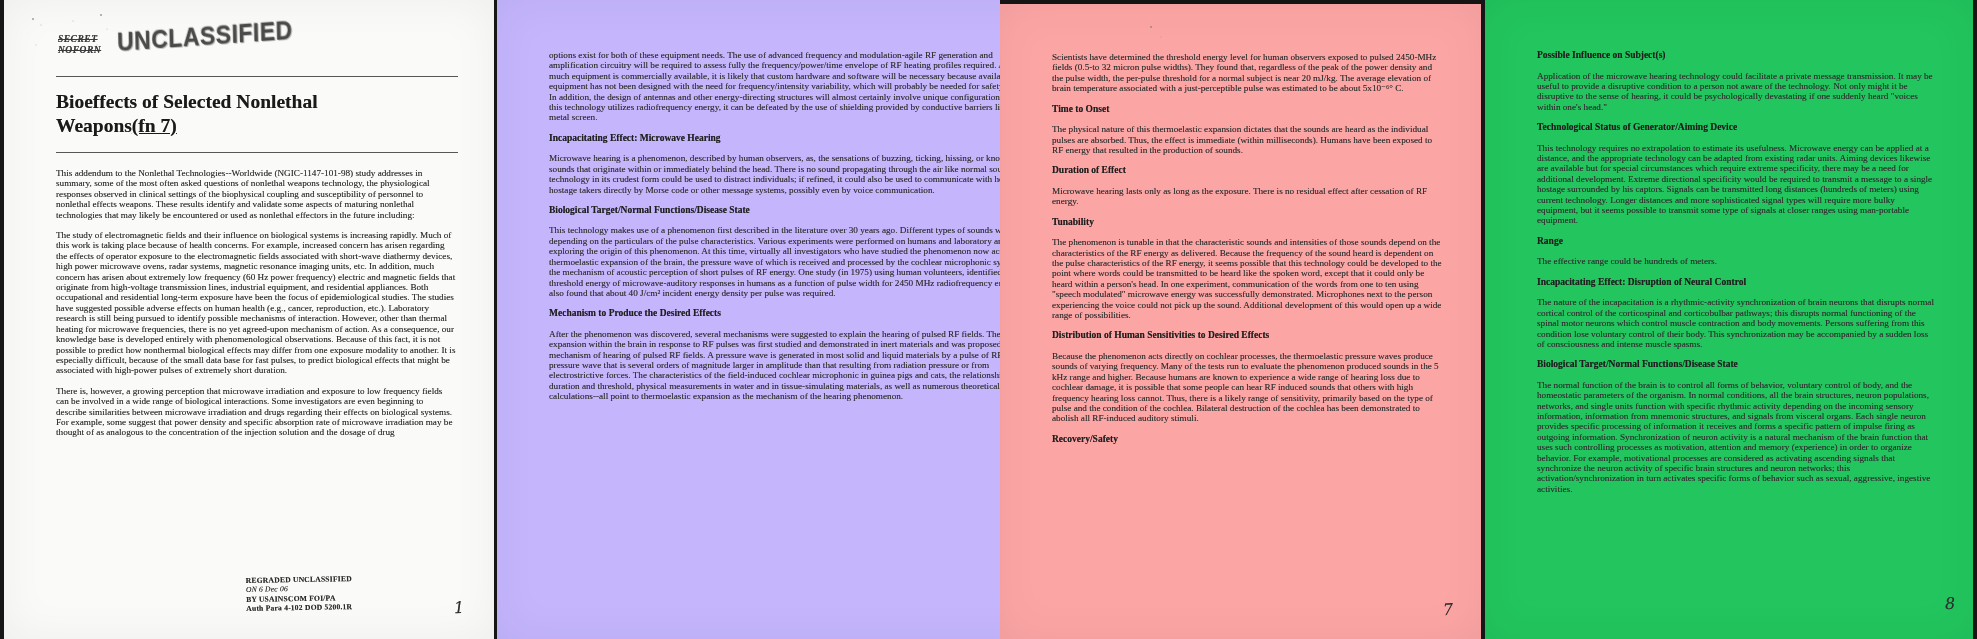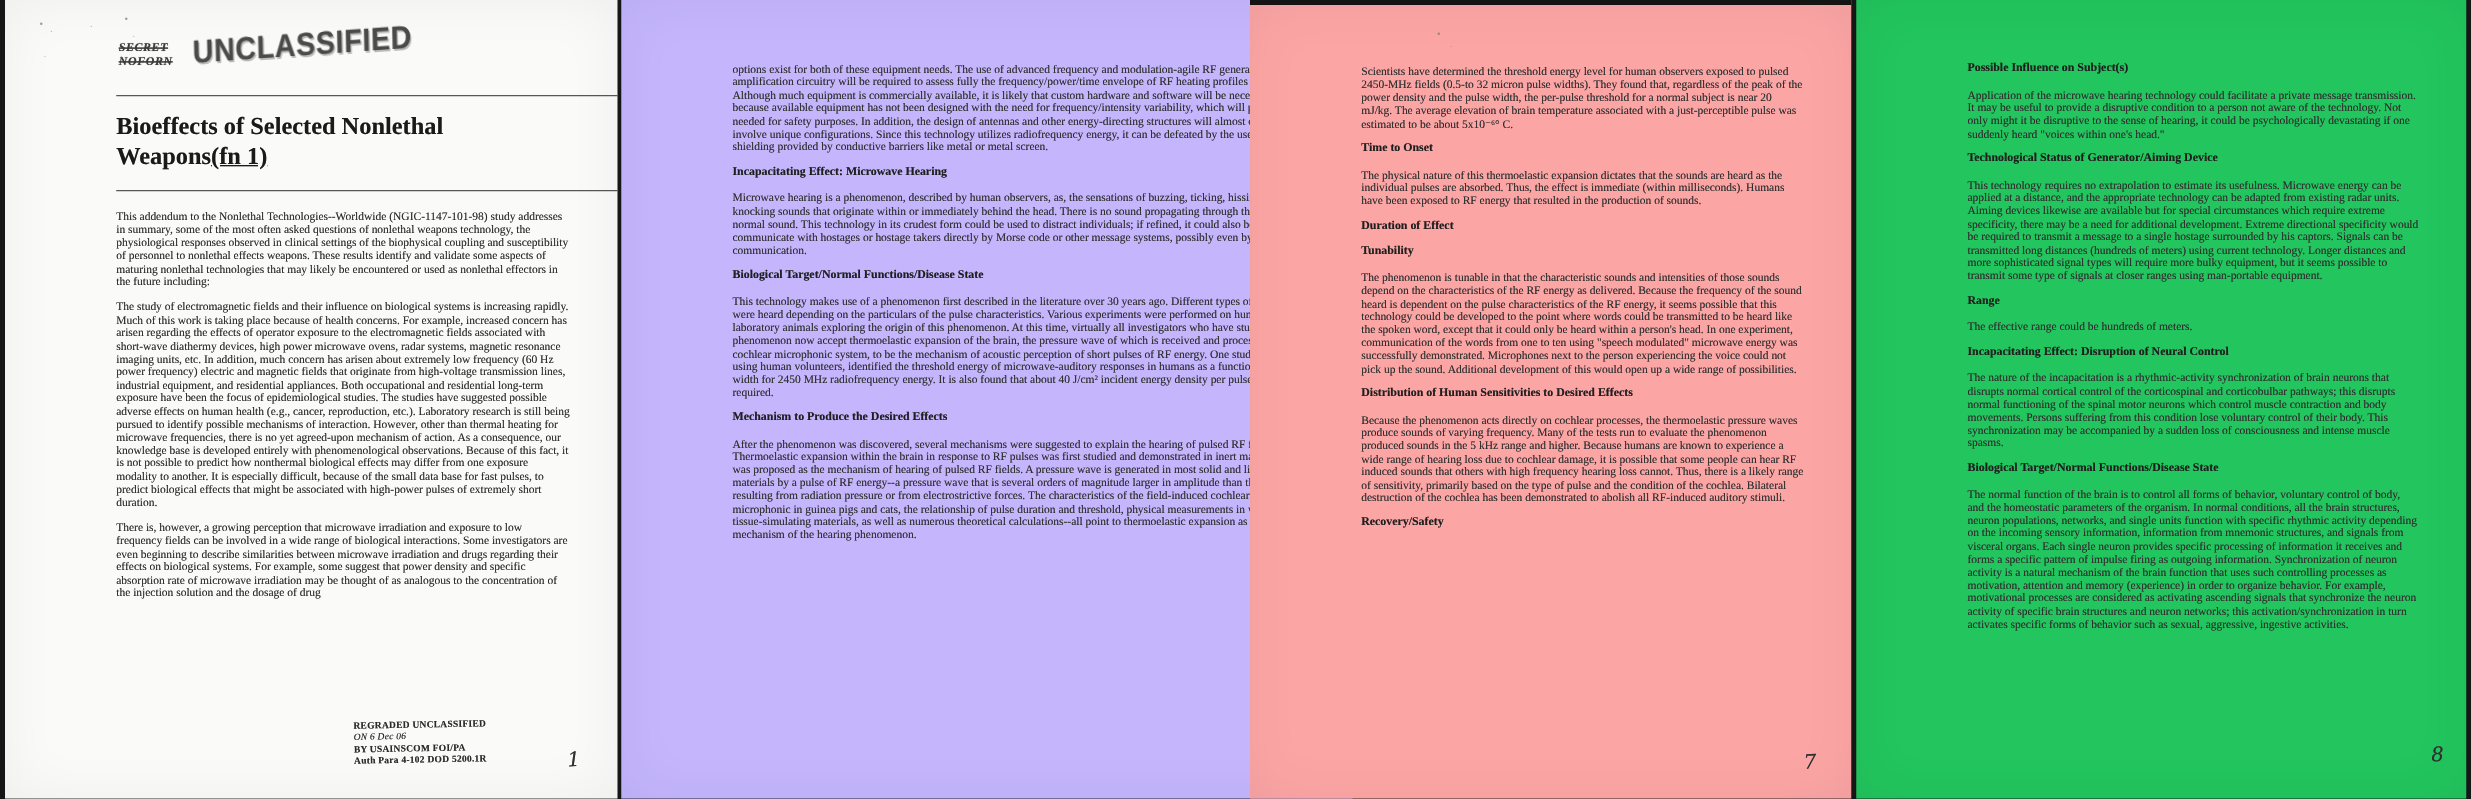--- a/index.html
+++ b/index.html
@@ -21,21 +21,20 @@
   #page2{left:497px;width:585px;background:#c4b5fd;}
   #page3{left:1000px;width:481px;background:#fca5a5;border-top:4px solid #141414;}
   #page4{left:1485px;width:488px;background:#22c55e;}
   .inner{padding:34px 38px 0 52px;position:relative;height:100%;box-sizing:border-box;}
   #page2 .inner,#page3 .inner,#page4 .inner{padding-top:50px;}
   #page3 .inner{padding-top:48px;}
 
   .doc-body, .doc-body p, .doc-body li{
     font-size:9.2px;line-height:10.4px;color:#2e2e2e;
     text-shadow:0 0 0.5px rgba(60,60,60,0.55);
-    margin-left:37px;
   }
   .doc-body p{margin:0 0 10px 0;}
   .doc-body h3{
     font-size:9.5px;line-height:10.5px;color:#1f1f1f;margin:0 0 10px 0;
     font-weight:bold;text-shadow:0 0 0.5px rgba(40,40,40,0.6);
   }
   .doc-body ul{margin:0 0 10px 0;padding-left:34px;}
   .doc-body li{margin:0 0 1px 0;}
 
   
@@ -98,21 +97,21 @@
   <div class="inner doc-body">
     <div class="class-block">
       <span>
         <span class="strike-label">SECRET</span>
         <span class="strike-label">NOFORN</span>
       </span>
       <span class="unclass-stamp">UNCLASSIFIED</span>
     </div>
     <div class="rule"></div>
     <div class="doc-title">
-      <span>Bioeffects of Selected Nonlethal Weapons</span><span class="fn">(fn 1)</span>
+      <span>Bioeffects of Selected Nonlethal Weapons</span><span class="fn">(fn 7)</span>
     </div>
     <div class="rule"></div>
     <div class="intro-gap"></div>
     <p>This addendum to the Nonlethal Technologies--Worldwide (NGIC-1147-101-98) study addresses in summary, some of the most often asked questions of nonlethal weapons technology, the physiological responses observed in clinical settings of the biophysical coupling and susceptibility of personnel to nonlethal effects weapons. These results identify and validate some aspects of maturing nonlethal technologies that may likely be encountered or used as nonlethal effectors in the future including:</p>
     <p>The study of electromagnetic fields and their influence on biological systems is increasing rapidly. Much of this work is taking place because of health concerns. For example, increased concern has arisen regarding the effects of operator exposure to the electromagnetic fields associated with short-wave diathermy devices, high power microwave ovens, radar systems, magnetic resonance imaging units, etc. In addition, much concern has arisen about extremely low frequency (60 Hz power frequency) electric and magnetic fields that originate from high-voltage transmission lines, industrial equipment, and residential appliances. Both occupational and residential long-term exposure have been the focus of epidemiological studies. The studies have suggested possible adverse effects on human health (e.g., cancer, reproduction, etc.). Laboratory research is still being pursued to identify possible mechanisms of interaction. However, other than thermal heating for microwave frequencies, there is no yet agreed-upon mechanism of action. As a consequence, our knowledge base is developed entirely with phenomenological observations. Because of this fact, it is not possible to predict how nonthermal biological effects may differ from one exposure modality to another. It is especially difficult, because of the small data base for fast pulses, to predict biological effects that might be associated with high-power pulses of extremely short duration.</p>
     <p>There is, however, a growing perception that microwave irradiation and exposure to low frequency fields can be involved in a wide range of biological interactions. Some investigators are even beginning to describe similarities between microwave irradiation and drugs regarding their effects on biological systems. For example, some suggest that power density and specific absorption rate of microwave irradiation may be thought of as analogous to the concentration of the injection solution and the dosage of drug</p>
     <div class="regrade-stamp">
       <div>REGRADED UNCLASSIFIED</div>
       <div class="hand">ON 6 Dec 06</div>
       <div>BY USAINSCOM FOI/PA</div>
@@ -135,20 +134,21 @@
   </div>
 </div>
 
 <div class="page" id="page3">
   <div class="noise n3"></div>
   <div class="inner doc-body">
     <p>Scientists have determined the threshold energy level for human observers exposed to pulsed 2450-MHz fields (0.5-to 32 micron pulse widths). They found that, regardless of the peak of the power density and the pulse width, the per-pulse threshold for a normal subject is near 20 mJ/kg. The average elevation of brain temperature associated with a just-perceptible pulse was estimated to be about 5x10⁻⁶° C.</p>
     <h3>Time to Onset</h3>
     <p>The physical nature of this thermoelastic expansion dictates that the sounds are heard as the individual pulses are absorbed. Thus, the effect is immediate (within milliseconds). Humans have been exposed to RF energy that resulted in the production of sounds.</p>
     <h3>Duration of Effect</h3>
+    <p>Microwave hearing lasts only as long as the exposure. There is no residual effect after cessation of RF energy.</p>
     <h3>Tunability</h3>
     <p>The phenomenon is tunable in that the characteristic sounds and intensities of those sounds depend on the characteristics of the RF energy as delivered. Because the frequency of the sound heard is dependent on the pulse characteristics of the RF energy, it seems possible that this technology could be developed to the point where words could be transmitted to be heard like the spoken word, except that it could only be heard within a person's head. In one experiment, communication of the words from one to ten using "speech modulated" microwave energy was successfully demonstrated. Microphones next to the person experiencing the voice could not pick up the sound. Additional development of this would open up a wide range of possibilities.</p>
     <h3>Distribution of Human Sensitivities to Desired Effects</h3>
     <p>Because the phenomenon acts directly on cochlear processes, the thermoelastic pressure waves produce sounds of varying frequency. Many of the tests run to evaluate the phenomenon produced sounds in the 5 kHz range and higher. Because humans are known to experience a wide range of hearing loss due to cochlear damage, it is possible that some people can hear RF induced sounds that others with high frequency hearing loss cannot. Thus, there is a likely range of sensitivity, primarily based on the type of pulse and the condition of the cochlea. Bilateral destruction of the cochlea has been demonstrated to abolish all RF-induced auditory stimuli.</p>
     <h3>Recovery/Safety</h3>
     <div class="page-num">7</div>
   </div>
 </div>
 
 <div class="page" id="page4">

